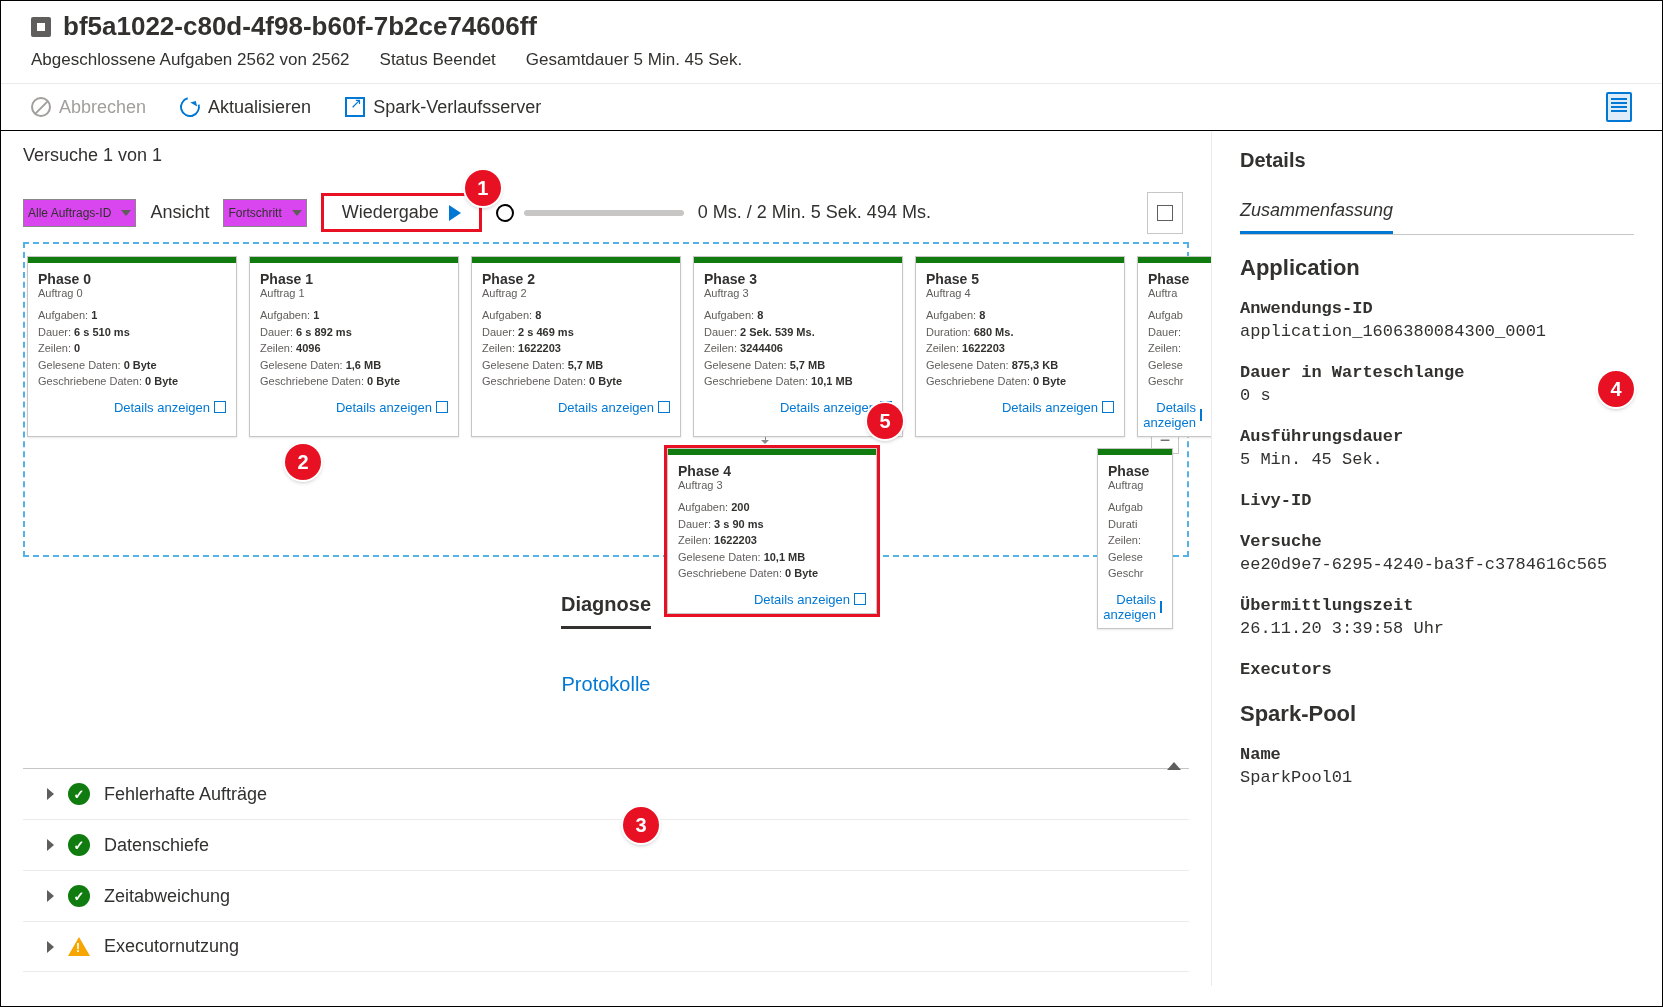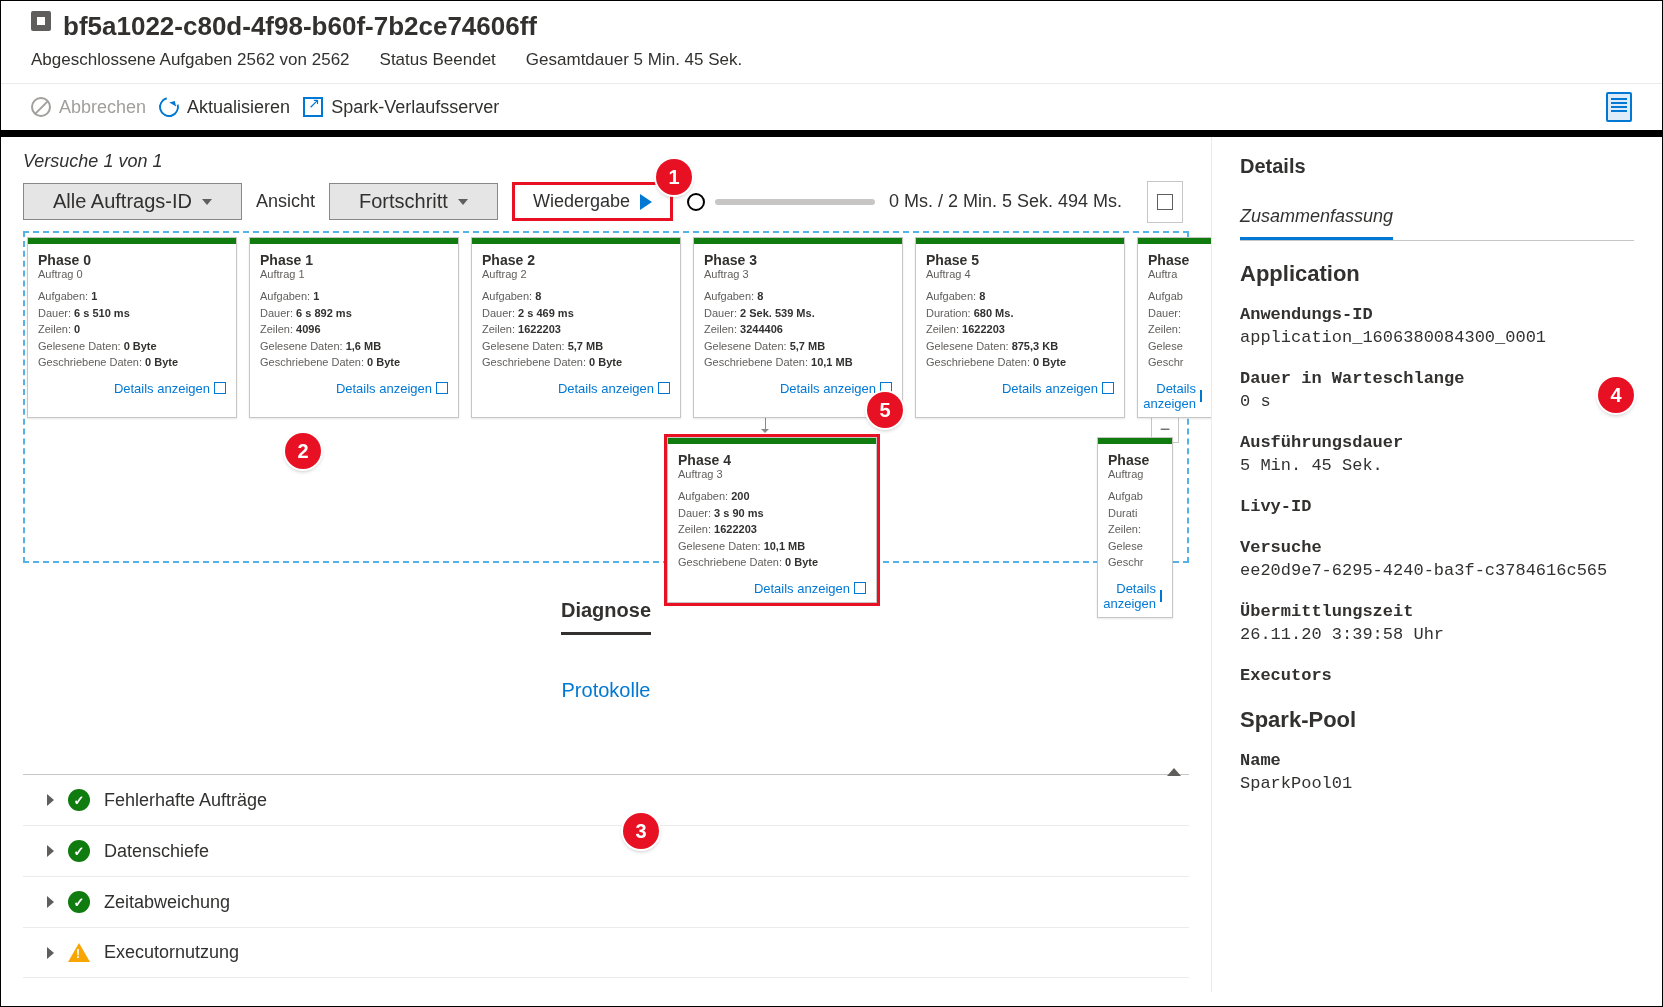--- a/index.html
+++ b/index.html
@@ -1,46 +1,46 @@
 <!DOCTYPE html>
 <html><head>
 <meta charset="utf-8">
 <style>
   * { box-sizing: border-box; margin: 0; padding: 0; }
   body { font-family: "Segoe UI", Arial, sans-serif; font-size: 14px; color: #323130; background: #fff; }
   .window { border: 1px solid #000; width: 1663px; height: 1007px; position: relative; overflow: hidden; }
 
   .header { padding: 10px 30px 5px 30px; }
-  .title-row { display: flex; gap: 12px; margin-bottom: 8px; }
+  .title-row { display: flex; align-items: center; gap: 12px; margin-bottom: 8px; }
   .stop-icon { width: 20px; height: 20px; background:#605e5c; border-radius:2px; display:inline-flex; align-items:center; justify-content:center;}
   .stop-icon::after { content:""; width:8px; height:8px; background:#fff;}
   .page-title { font-size: 26px; font-weight: 600; }
   .summary-row { display: flex; gap: 30px; font-size: 17px; margin-bottom:8px;}
   .summary-row .lbl { font-weight: 400; }
 
-  .toolbar { border-top:1px solid #edebe9; border-bottom:7px solid #000000; padding:8px 30px; display:flex; align-items:center; gap:13px; font-size:18px;}
+  .toolbar { border-top:1px solid #edebe9; border-bottom:1px solid #000000; padding:8px 30px; display:flex; align-items:center; gap:34px; font-size:18px;}
   .tb-btn { display:flex; align-items:center; gap:8px; cursor:pointer; color:#323130;}
   .tb-btn.disabled { color:#a19f9d; }
   .ico { width:20px; height:20px; display:inline-block; position:relative;}
   .ico.cancel { border:2px solid #a19f9d; border-radius:50%; }
   .ico.cancel::after{content:"";position:absolute;width:18px;height:2px;background:#a19f9d;top:8px;left:-1px;transform:rotate(-45deg);}
   .ico.refresh { border:2px solid #0078d4; border-radius:50%; border-top-color:transparent; transform:rotate(30deg);}
   .ico.refresh::after{content:"";position:absolute;top:-4px;left:6px;border:4px solid transparent;border-bottom-color:#0078d4;}
   .ico.ext { border:2px solid #0078d4;}
   .ico.ext::after{content:"↗"; color:#0078d4; position:absolute; top:-4px; left:3px; font-size:14px;}
   .tb-right{margin-left:auto;}
   .doc-icon{width:26px;height:30px;border:2px solid #0078d4;border-radius:2px;position:relative;background:#deecf9;padding:2px;}
   .doc-icon::after{content:"";position:absolute;top:4px;left:3px;right:3px;height:2px;background:#0078d4;box-shadow:0 4px #0078d4,0 8px #0078d4,0 12px #0078d4;}
 
   .main { display:flex; height: calc(100% - 150px); }
   .left { flex:1; padding:14px 22px; display:flex; flex-direction:column; overflow:hidden; border-right:1px solid #edebe9;}
 
-  .attempts { font-size:18px; margin-bottom:10px;font-style:italic;}
+  .attempts { font-size:18px; margin-bottom:27px;}
   .controls-row { display:flex; align-items:center; gap:14px; margin-bottom:10px;}
-  .dd { border:1px solid #8a8886; padding:6px 29px; display:flex; align-items:center; gap:10px; font-size:20px; background:#e5e5e5;}
+  .dd { border:1px solid #8a8886; padding:6px 4px; display:flex; align-items:center; gap:10px; font-size:12px; background:#d946ef;}
   .chev{width:0;height:0;border-left:5px solid transparent;border-right:5px solid transparent;border-top:6px solid #605e5c;}
   .lbl-inline{font-size:18px;}
   .play-box{border:3px solid #e81123;padding:6px 18px;display:flex;align-items:center;gap:10px;font-size:18px;position:relative;}
   .play-tri{width:0;height:0;border-top:8px solid transparent;border-bottom:8px solid transparent;border-left:12px solid #0078d4;}
   .slider-wrap{display:flex;align-items:center;gap:10px;}
   .slider-knob{width:18px;height:18px;border:2px solid #000;border-radius:50%;background:#fff;}
   .slider-track{width:160px;height:6px;background:#c8c6c4;border-radius:3px;}
   .timing{font-size:18px;}
   .fit-icon{width:16px;height:16px;border:1.5px solid #605e5c;position:relative;}
   .fit-icon::before,.fit-icon::after{content:"";position:absolute;background:#605e5c;}
@@ -48,21 +48,21 @@
   .dag-wrap{position:relative;border-top:2px dashed #55b2e6;border-bottom:2px dashed #55b2e6;border-left:2px dashed #55b2e6;border-right:2px dashed #55b2e6; height:380px;}
   .zoom-float{position:absolute;right:4px;top:-52px;width:36px;border:1px solid #c8c6c4;background:#fff;}
   .zoom-float div{height:40px;display:flex;align-items:center;justify-content:center;border-bottom:1px solid #c8c6c4;font-size:20px;color:#605e5c;cursor:pointer;}
   .zoom-float div:last-child{border-bottom:none;}
   .zoom-slider{position:absolute;right:8px;top:30px;width:28px;height:180px;}
   .zoom-slider .zbtn{width:28px;height:28px;border:1px solid #c8c6c4;display:flex;align-items:center;justify-content:center;font-size:18px;color:#605e5c;background:#fff;}
   .zoom-slider .ztrack{width:6px;height:120px;background:#c8c6c4;margin:2px auto;border-radius:3px;position:relative;}
   .zoom-slider .zthumb{width:14px;height:14px;background:#605e5c;border-radius:3px;position:absolute;left:-4px;top:90px;}
 
   .phase-row{display:flex;gap:12px;padding:4px 2px;position:absolute;}
-  .row1{top:0;left:0;}
+  .row1{top:8px;left:0;}
   .row2{top:200px;left:640px;}
   .row3{top:200px;left:1070px;}
   .phase{width:210px;background:#fff;border:1px solid #c8c6c4;box-shadow:0 1px 2px rgba(0,0,0,.1);}
   .phase-bar{height:6px;background:#107c10;}
   .phase-body{padding:8px 10px 4px 10px;}
   .phase-title{font-weight:600;font-size:14px;}
   .phase-sub{color:#605e5c;font-size:11px;margin-bottom:8px;}
   .phase-stats{font-size:11px;line-height:1.5;}
   .phase-stats .m{color:#605e5c;}
   .phase-link{text-align:right;padding:6px 10px;font-size:13px;color:#0078d4;display:flex;align-items:center;justify-content:flex-end;gap:4px;cursor:pointer;}

